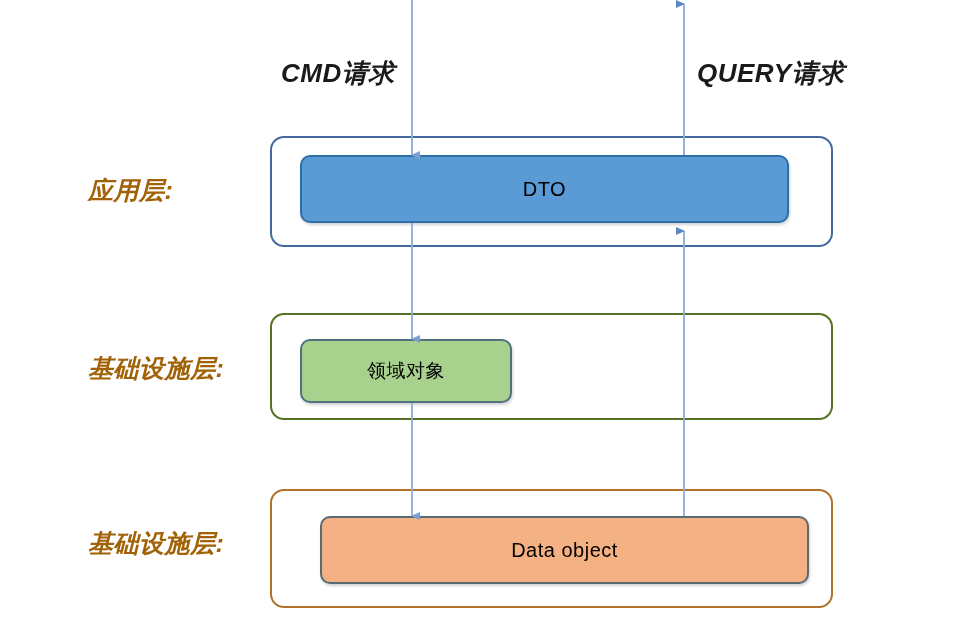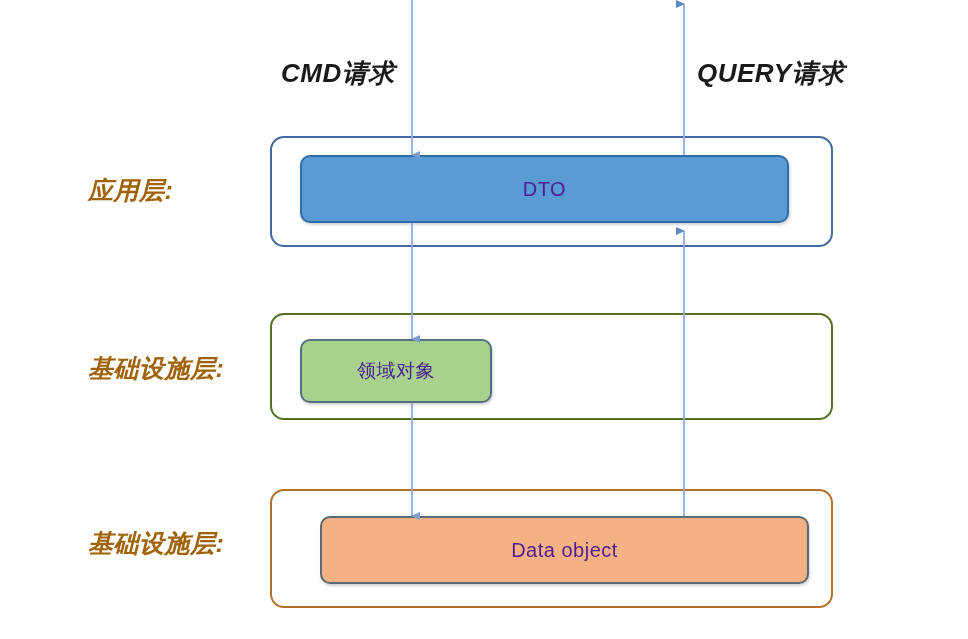--- a/index.html
+++ b/index.html
@@ -77,37 +77,37 @@
   
   .obj-box {
     position: absolute;
     box-sizing: border-box;
     border-radius: 10px;
     border-style: solid;
     border-width: 2px;
     display: flex;
     align-items: center;
     justify-content: center;
-    color: #4c1d95;
+    color: #000000;
     font-size: 20px;
     letter-spacing: 0.5px;
     box-shadow: 1px 2px 3px rgba(0,0,0,0.18);
   }
   #box-dto {
     left: 300px;
     top: 155px;
     width: 489px;
     height: 68px;
     background: #5b9bd5;
     border-color: #2f6fa8;
   }
   #box-domain {
     left: 300px;
     top: 339px;
-    width: 192px;
+    width: 212px;
     height: 64px;
     background: #a9d18e;
     border-color: #52717f;
     font-size: 19px;
   }
   #box-data {
     left: 300px;
     top: 516px;
     width: 489px;
     height: 68px;

